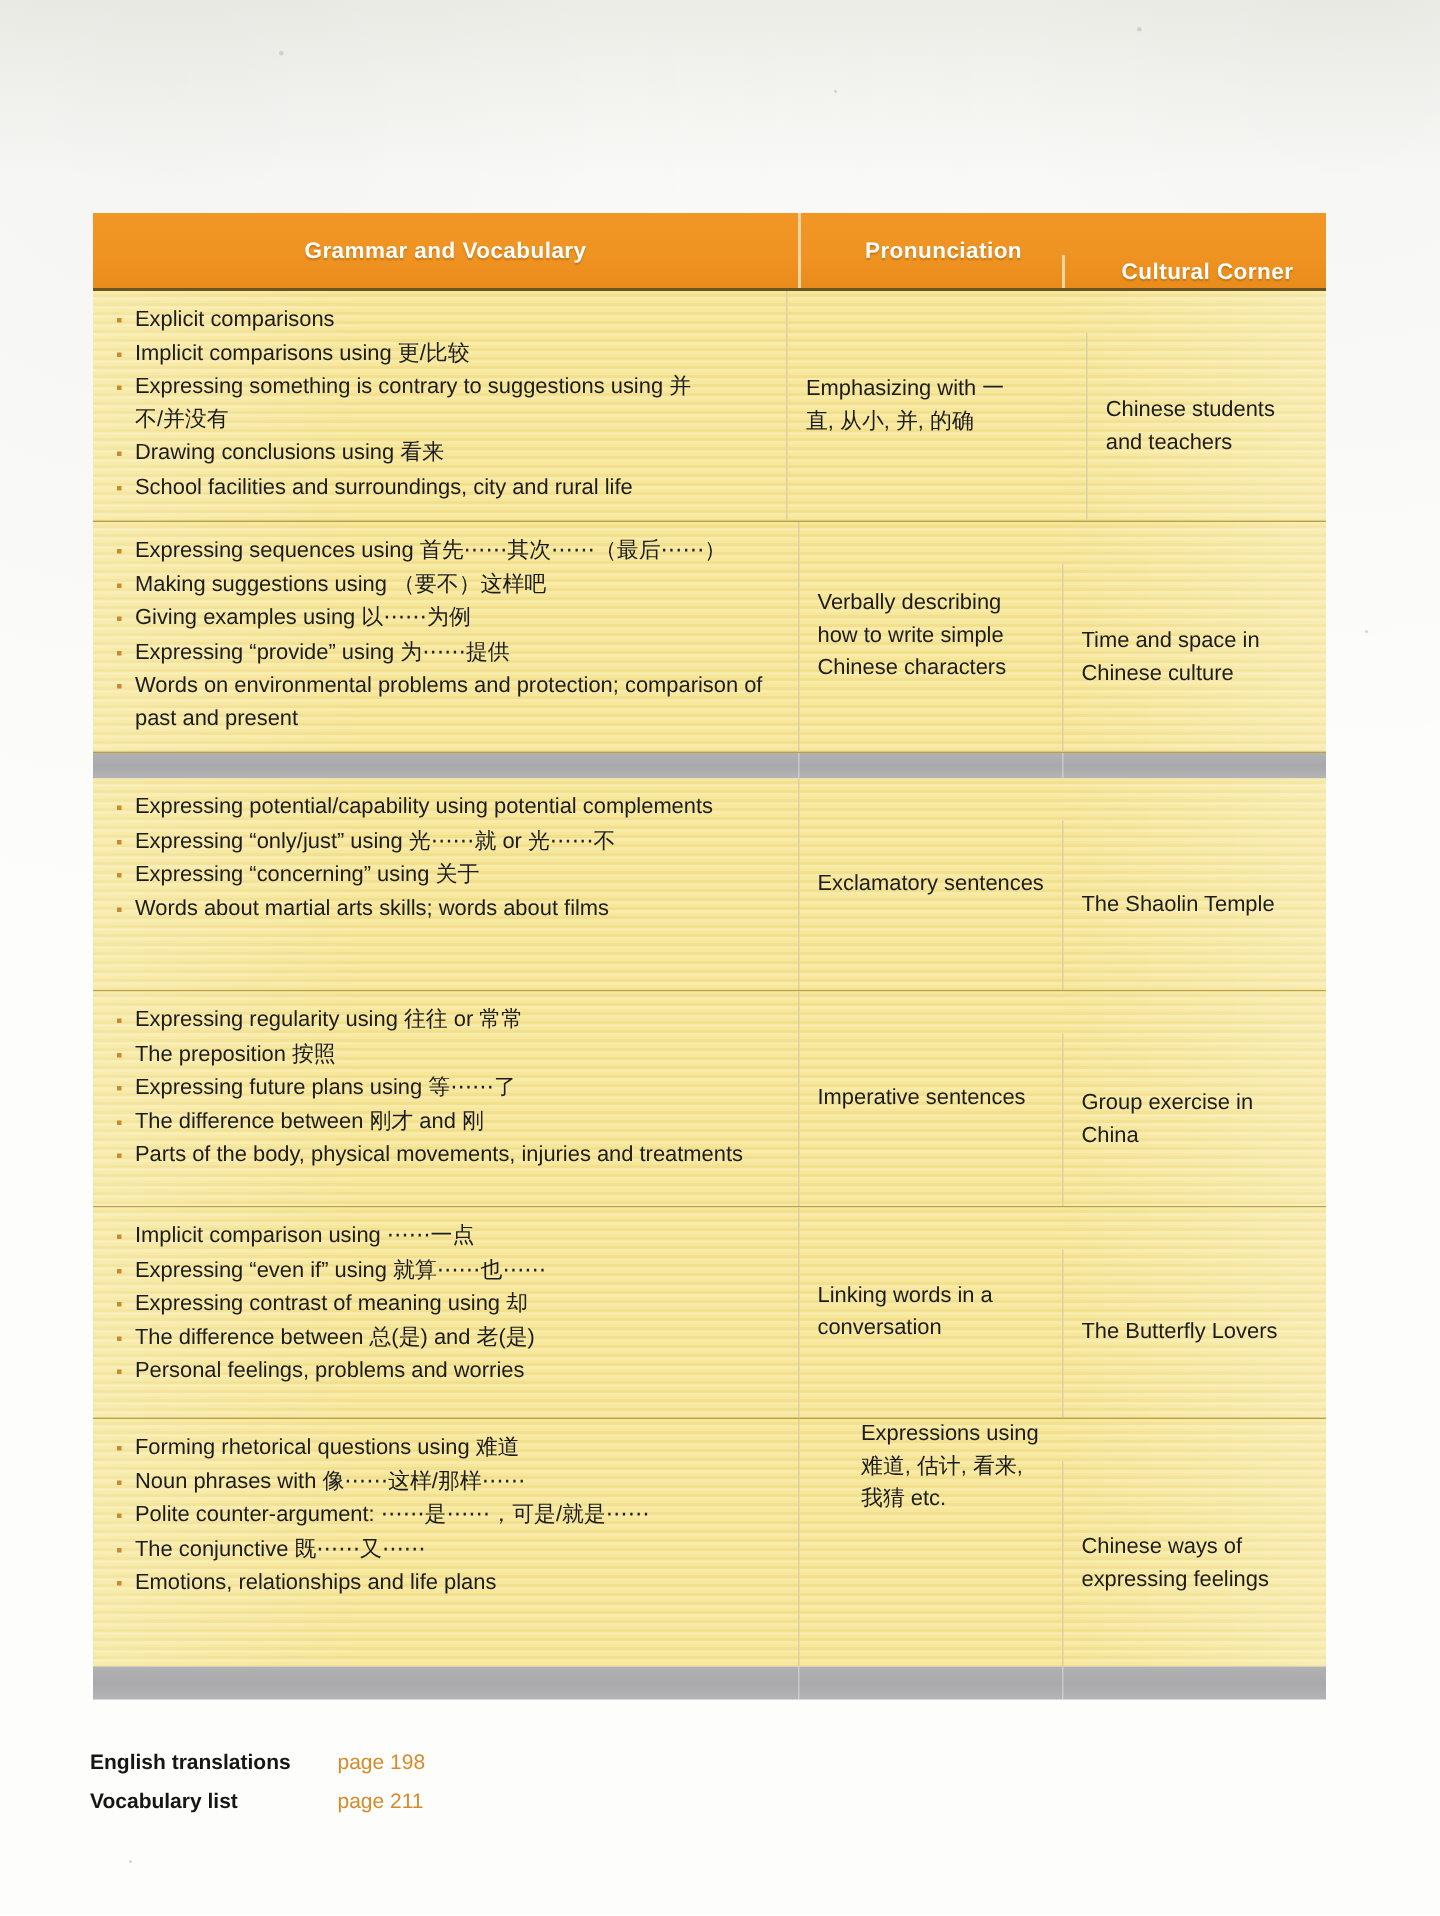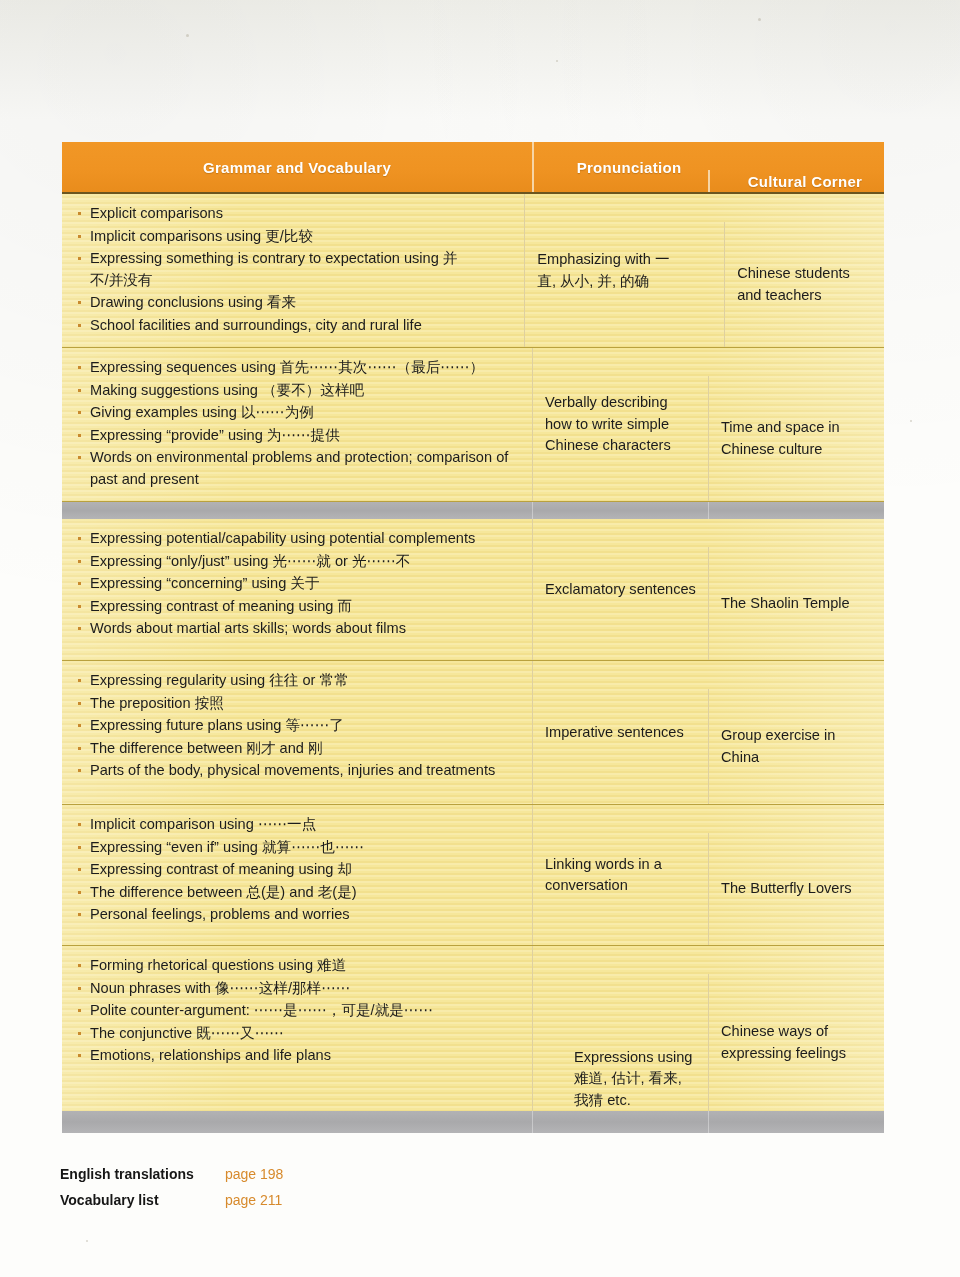--- a/index.html
+++ b/index.html
@@ -194,21 +194,21 @@
     <div class="cell c1">Grammar and Vocabulary</div>
     <div class="cell c2">Pronunciation</div>
     <div class="cell c3">Cultural Corner</div>
   </div>
 
   <div class="row body-row" style="min-height:140px;gap:40px;">
     <div class="cell c1">
       <ul class="bullets">
         <li>Explicit comparisons</li>
         <li>Implicit comparisons using 更/比较</li>
-        <li>Expressing something is contrary to expectation using 并不/并没有</li>
+        <li>Expressing something is contrary to suggestions using 并不/并没有</li>
         <li>Drawing conclusions using 看来</li>
         <li>School facilities and surroundings, city and rural life</li>
       </ul>
     </div>
     <div class="cell c2">
       <div class="sidecell-text">Emphasizing with 一直, 从小, 并, 的确</div>
     </div>
     <div class="cell c3">
       <div class="sidecell-text">Chinese students and teachers</div>
     </div>
@@ -236,21 +236,20 @@
     <div class="divider d1"></div>
       <div class="divider d2"></div>
   </div>
 
   <div class="row body-row" style="min-height:142px;">
     <div class="cell c1">
       <ul class="bullets">
         <li>Expressing potential/capability using potential complements</li>
         <li>Expressing “only/just” using 光⋯⋯就 or 光⋯⋯不</li>
         <li>Expressing “concerning” using 关于</li>
-        <li>Expressing contrast of meaning using 而</li>
         <li>Words about martial arts skills; words about films</li>
       </ul>
     </div>
     <div class="cell c2">
       <div class="sidecell-text">Exclamatory sentences</div>
     </div>
     <div class="cell c3">
       <div class="sidecell-text">The Shaolin Temple</div>
     </div>
   </div>
@@ -294,21 +293,21 @@
   <div class="row body-row" style="min-height:165px;border-bottom:none;">
     <div class="cell c1">
       <ul class="bullets">
         <li>Forming rhetorical questions using 难道</li>
         <li>Noun phrases with 像⋯⋯这样/那样⋯⋯</li>
         <li>Polite counter-argument: ⋯⋯是⋯⋯，可是/就是⋯⋯</li>
         <li>The conjunctive 既⋯⋯又⋯⋯</li>
         <li>Emotions, relationships and life plans</li>
       </ul>
     </div>
-    <div class="cell c2" style="align-items:flex-end;padding-left:41px;">
+    <div class="cell c2" style="align-items:flex-start;padding-left:41px;">
       <div class="sidecell-text">Expressions using 难道, 估计, 看来, 我猜 etc.</div>
     </div>
     <div class="cell c3">
       <div class="sidecell-text">Chinese ways of expressing feelings</div>
     </div>
   </div>
 
   <div class="gray-band" style="height:22px;">
     <div class="divider d1"></div>
       <div class="divider d2"></div>

